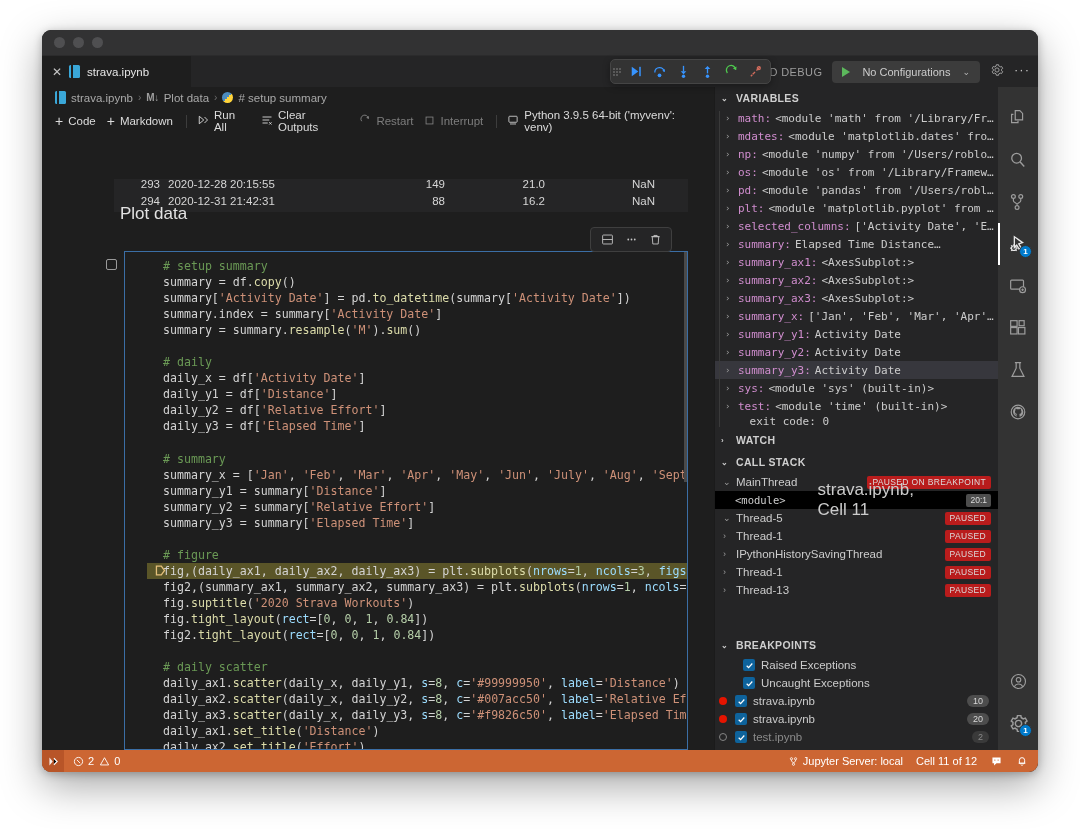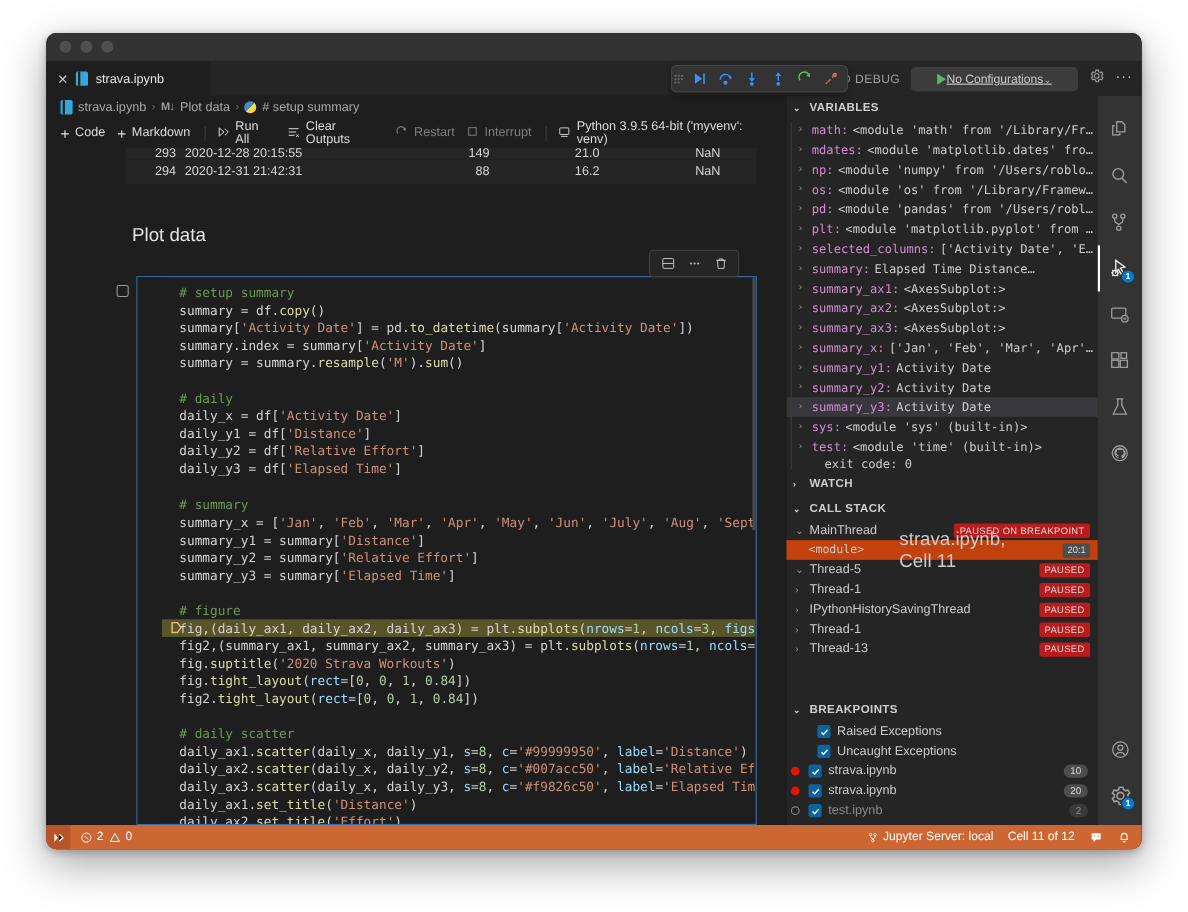--- a/index.html
+++ b/index.html
@@ -75,23 +75,23 @@
     border-radius: 3px;
   }
   .dbtn svg { display:block; }
   
   .debug-head {
     position:absolute; right: 8px; top:0; height:31px;
     display:flex; align-items:center; gap:10px;
   }
   .rad-label { font-size:11px; color:#9d9d9d; letter-spacing:.4px; }
   .cfg-pill {
-    display:flex; align-items:center; gap:0;
-    background:#3c3c3c; border-radius:4px; height:22px; padding:0 24px;
-    font-size:11px; color:#cccccc;text-decoration:underline;
+    display:flex; align-items:center; gap:12px;
+    background:#3c3c3c; border-radius:4px; height:22px; padding:0 10px;
+    font-size:11px; color:#cccccc;
   }
   .play-tri {
     width:0;height:0;border-left:8px solid #5cb85c;
     border-top:5px solid transparent;border-bottom:5px solid transparent;
   }
   .chev { font-size:9px; color:#b5b5b5; }
   .ic-gear { opacity:.78; }
   .ell { color:#c5c5c5; font-size:13px; letter-spacing:1px; line-height:0; padding-bottom:4px; }
   
   .body { flex: 1; display: flex; min-height: 0; }
@@ -118,21 +118,21 @@
   .nbt-div { width:1px;height:13px;background:#3d3d3d;margin:0 8px 0 4px; }
   .plus { font-size:14px; line-height:1; color:#dcdcdc; font-weight:300; }
   
   .nb-area { flex:1; position:relative; overflow:hidden; background:#1e1e1e; }
   .df-out {
     position:absolute; left:72px; right:26px; top:0;
     font-size:11.5px; color:#d6d6d6;
     font-family:"Liberation Sans", sans-serif;
   }
   .df-row { display:flex; height:22px; align-items:center; background:#252526; }
-  .df-row.clip { height:11px; overflow:hidden; align-items:center; }
+  .df-row.clip { height:11px; overflow:hidden; align-items:flex-end;margin-top:45px; }
   .df-c0 { width:46px; text-align:right; }
   .df-c1 { width:175px; padding-left:8px; }
   .df-c2 { width:110px; text-align:right; }
   .df-c3 { width:100px; text-align:right; }
   .df-c4 { width:110px; text-align:right; }
   .md-head {
     position:absolute; left:78px; top:70px;
     font-size:17px; color:#e2e2e2; font-weight:400;
   }
   
@@ -200,21 +200,21 @@
   .arr { color:#9d9d9d; font-size:9px; width:9px; flex:0 0 9px; }
   .vname { color:#d08dce; }
   .vval { color:#cccccc; overflow:hidden; text-overflow:ellipsis; }
   .var-tail { padding-left:28px; font-size:11px; color:#cccccc;
     font-family:"DejaVu Sans Mono","Liberation Mono",monospace; height:12px; overflow:hidden; }
   .var-scroll { position:absolute; left:4px; top:2px; bottom:2px; width:1px; background:#3a3a3a; }
   .cs-row {
     height:18px; display:flex; align-items:center; gap:4px;
     padding-left:8px; font-size:11.5px; color:#cccccc;
   }
-  .cs-row.sel { background:#c2410c;gap:32px; }
+  .cs-row.sel { background:#000000;gap:32px; }
   .cs-row.sub { padding-left:20px; }
   .cs-mono { font-family:"DejaVu Sans Mono","Liberation Mono",monospace; font-size:10.5px; }
   .badge {
     margin-left:auto; margin-right:7px;
     background:#b91c1c; color:#dcdcdc; font-size:8.5px;
     letter-spacing:.35px; padding:1.5px 5px; border-radius:2px;
     font-family:"Liberation Sans",sans-serif;
   }
   .badge2 { background:#4d4d4d; color:#dcdcdc; font-size:8.5px; padding:1.5px 4px; border-radius:2px; margin-right:7px; }
   .cs-loc { margin-left:auto; font-size:17px; color:#cccccc; }

